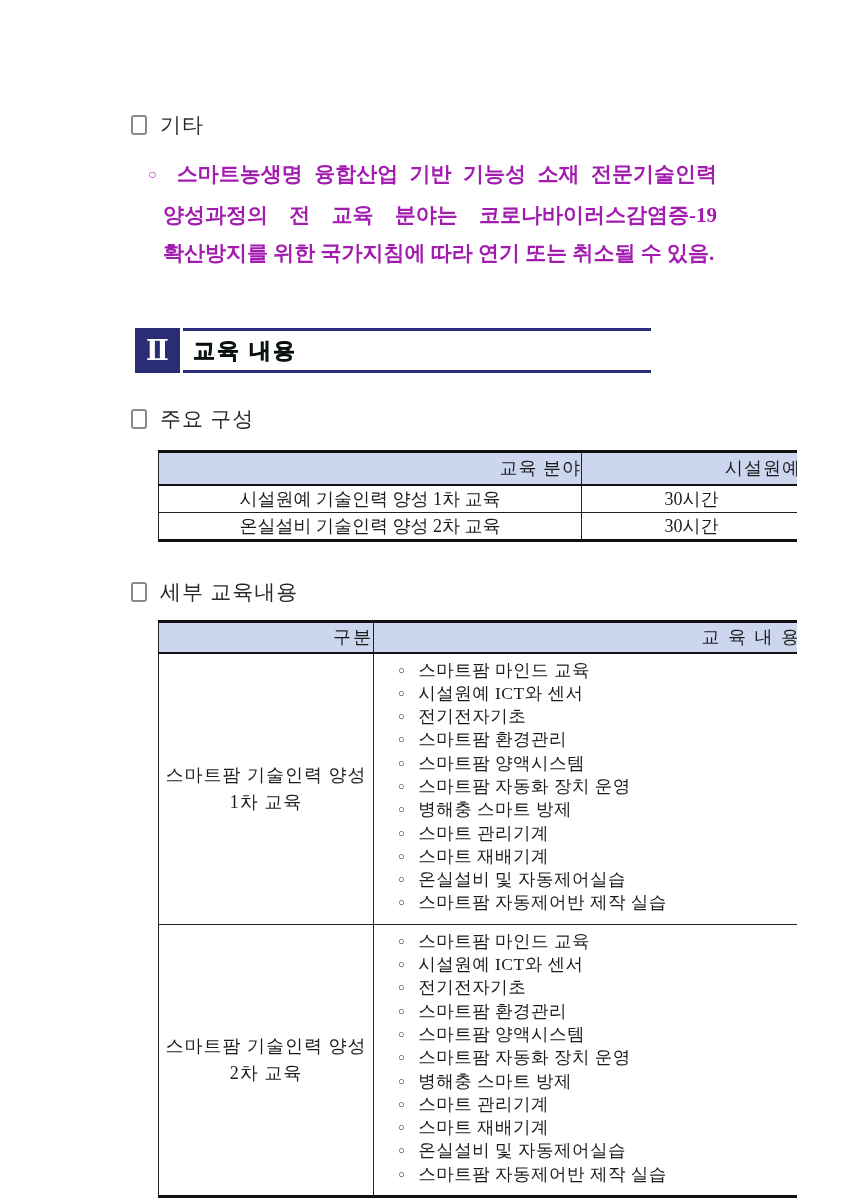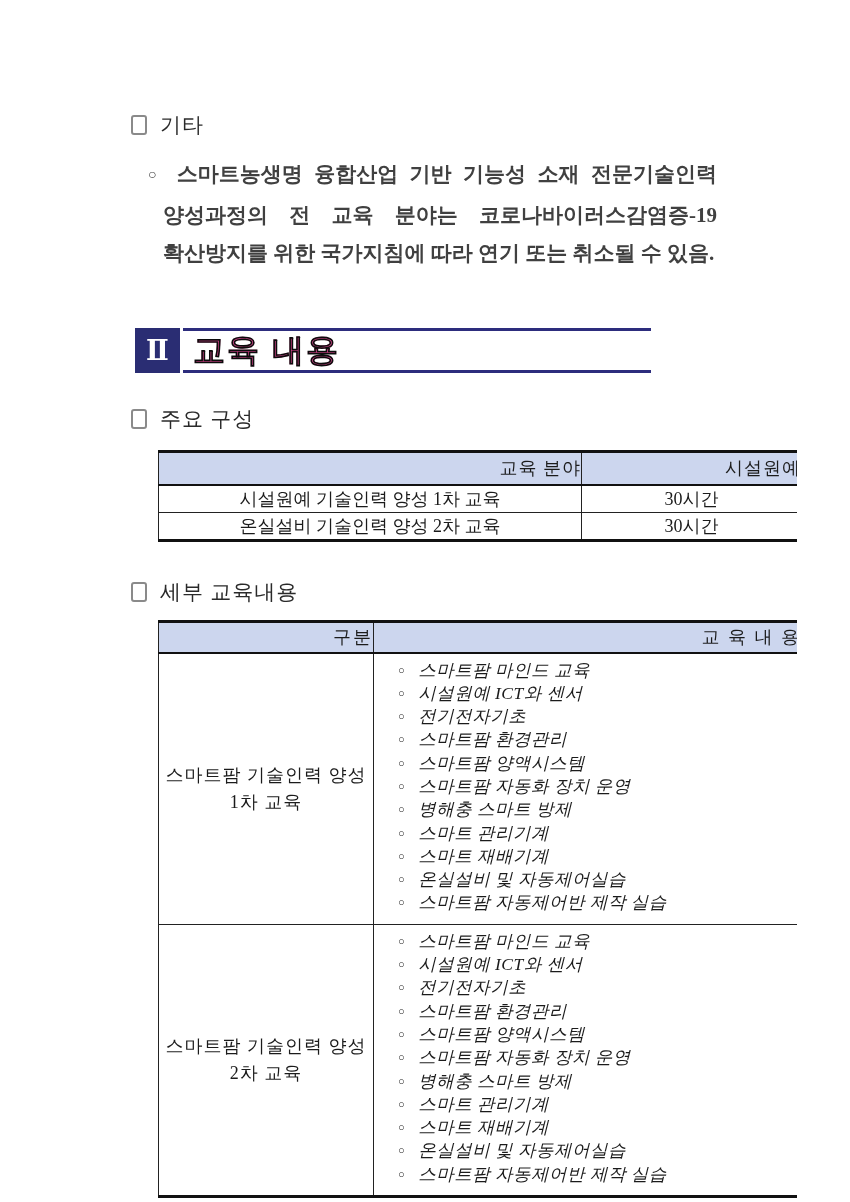--- a/index.html
+++ b/index.html
@@ -37,21 +37,21 @@
   
   .notice{
     position:relative;
     margin:16px 80px 0 110px;
     text-indent:-15px;
     font-weight:bold;
     font-size:21px;
     line-height:38px;
     text-align:justify;
     word-break:keep-all;
-    color:#404040;
+    color:#a21caf;
   }
   .notice .bullet{
     font-weight:normal;
     font-size:14px;
     margin-right:14px;
     position:relative;top:-2px;
   }
 
   
   .sec-header{
@@ -69,23 +69,23 @@
   }
   .sec-title-wrap{
     width:468px;margin-left:3px;
     border-top:3px solid var(--line-navy);
     border-bottom:3px solid var(--line-navy);
     display:flex;align-items:center;
   }
   .sec-title{
     font-family:"Liberation Sans","DejaVu Sans",sans-serif;
     font-weight:900;
-    font-size:32px;
+    font-size:22px;
     letter-spacing:2px;
-    color:#ec4899;
+    color:#0f766e;
     padding-left:10px;
     -webkit-text-stroke:0.6px #0c0c0c;
   }
 
   .comp-heading{margin:32px 0 0 78px;}
   .detail-heading{margin:36px 0 0 78px;}
 
   
   table{
     border-collapse:collapse;
@@ -113,21 +113,20 @@
   .t2 thead th{height:31px;letter-spacing:2px;}
   .t2 .col-cat{width:215px;}
   .t2 .col-content{width:428px;}
   .t2 td.cat-cell{
     text-align:center;vertical-align:middle;
     line-height:27px;letter-spacing:1px;
   }
   .t2 td.items-cell{
     vertical-align:top;
     padding:6px 6px 8px 24px;
-    font-style:italic;
   }
   .edu-item{
     line-height:21.3px;
     font-size:17.5px;
     letter-spacing:0.5px;
     white-space:nowrap;
   }
   .edu-item .bullet-circle{
     font-size:11px;
     margin-right:13px;

